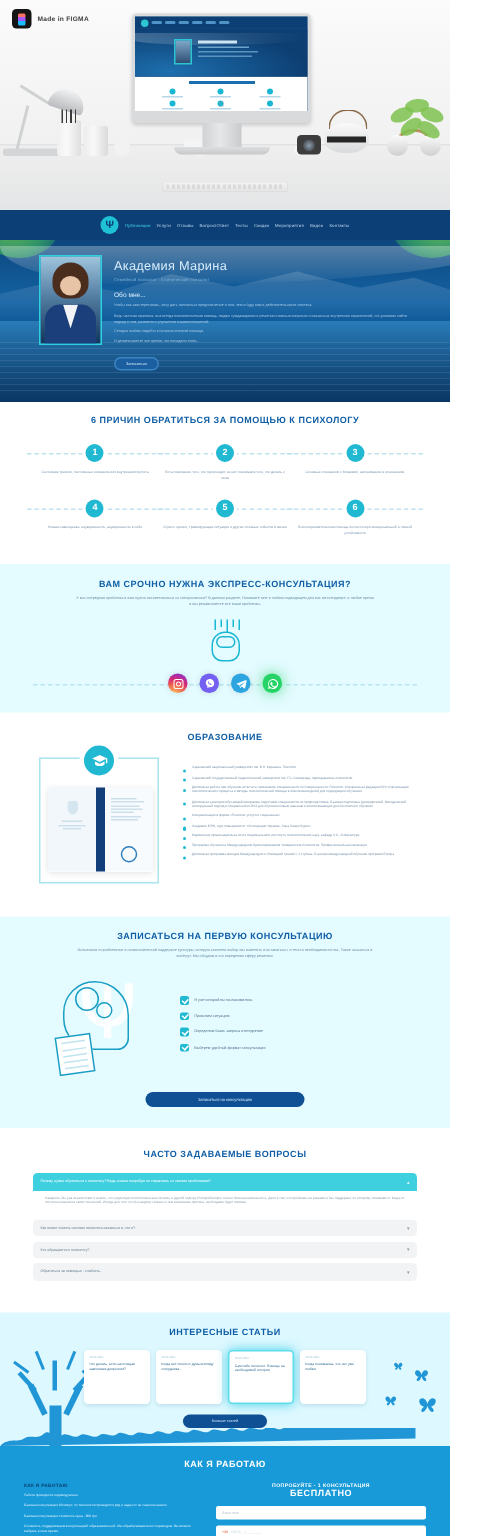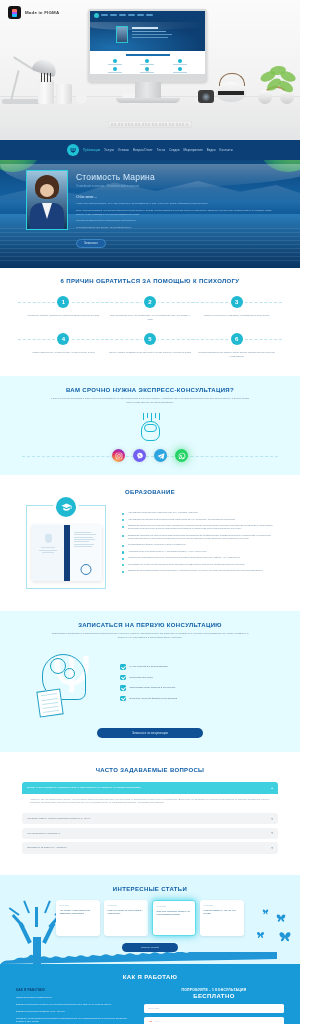--- a/index.html
+++ b/index.html
@@ -397,21 +397,21 @@
       <div class="hmount"></div>
       <div class="hwater"></div>
       <div class="hripple"></div>
 
       <div class="hero-inner">
         <div class="hero-photo">
           <span class="body"></span>
             <span class="hair"></span>
         </div>
         <div class="hero-text">
-          <div class="hero-name">Стоимость Марина</div>
+          <div class="hero-name">Академия Марина</div>
           <div class="hero-sub">Семейный психолог  ·  Клинический психолог</div>
           <div class="hero-about">Обо мне...</div>
           <p class="hero-p">Чтобы вас заинтересовать, хочу дать полностью представление о том, чем я буду вам в действительности полезна.</p>
           <p class="hero-p">Ведь частная практика, она всегда психологическая помощь людям нуждающимся в решении сложных вопросов и связанных внутренних ограничений, и в условиях найти подход к ним, развития и улучшения взаимоотношений.</p>
           <p class="hero-p">Сегодня любим людей и в психологической помощи.</p>
           <p class="hero-p">И делаем вместе все время, что посадили этого...</p>
           <span class="hero-btn">Записаться</span>
         </div>
       </div>
     </section>

